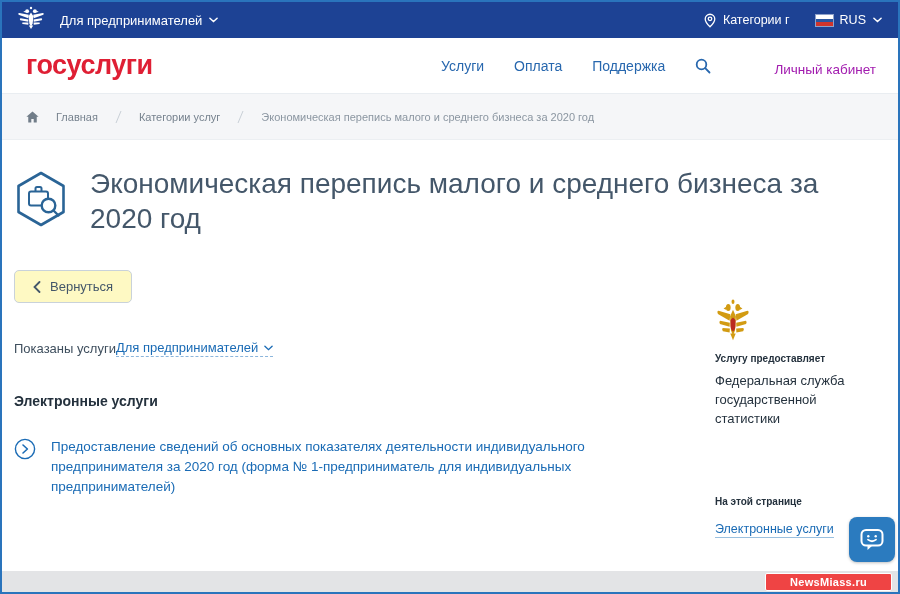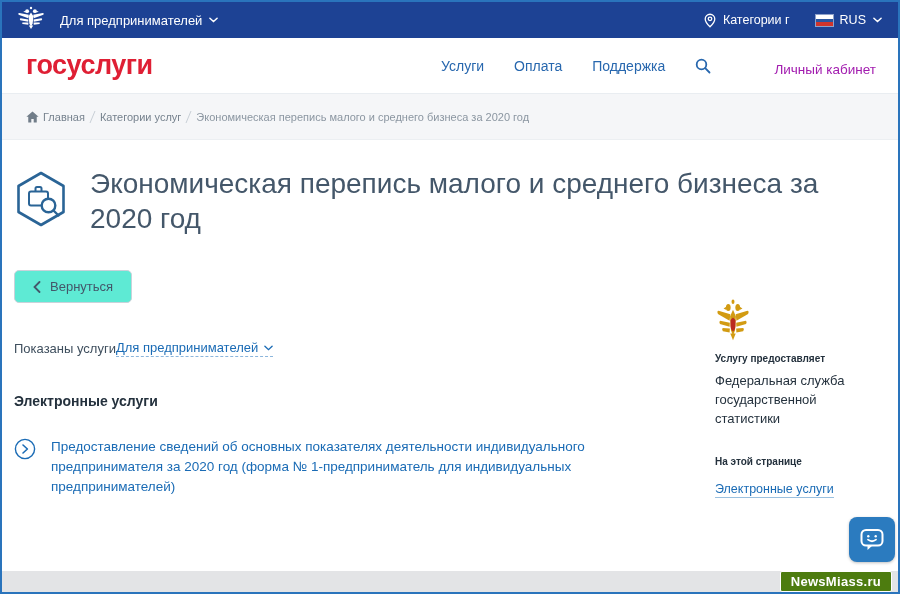--- a/index.html
+++ b/index.html
@@ -16,55 +16,55 @@
 
   
   .header { height:56px; display:flex; align-items:center; padding:0 22px 0 24px; border-bottom:1px solid #e9edf1; position:relative; background:#fff; }
   .logo { font-size:27px; font-weight:bold; color:#df1f34; letter-spacing:-0.5px; text-decoration:none; }
   .nav { position:absolute; left:416px; top:0; height:100%; display:flex; align-items:center; gap:30px;margin-left:23px; }
   .nav a { color:#2767ae; font-size:14px; text-decoration:none; }
   .search-btn { display:flex; align-items:center; cursor:pointer; }
   .account { margin-left:auto; color:#a21caf; font-size:13.5px; text-decoration:none;margin-top:8px; }
 
   
-  .breadcrumbs { height:46px; background:#f5f6f8; display:flex; align-items:center; padding:0 24px; gap:4px; border-bottom:1px solid #eceff2; font-size:11px; }
+  .breadcrumbs { height:46px; background:#f5f6f8; display:flex; align-items:center; padding:0 24px; gap:17px; border-bottom:1px solid #eceff2; font-size:11px; }
   .crumb { color:#76828e; text-decoration:none; }
   .crumb.current { color:#8b96a1; }
   .crumb-home { display:flex; align-items:center; }
 
   
   .main { position:relative; padding:28px 0 0 12px; height:452px; }
   .title-row { display:flex; gap:22px; align-items:flex-start; }
   .hex-icon { flex:0 0 auto; margin-top:2px; }
   h1.page-title { font-size:28px; font-weight:400; color:#44576a; line-height:35px; max-width:790px; margin-top:-2px; }
 
-  .back-btn { margin-top:34px; display:inline-flex; align-items:center; gap:9px; height:33px; padding:0 18px; border:1px solid #c9d2da; border-radius:5px; background:#5eead4; color:#44576a; font-size:13px; font-family:inherit; cursor:pointer; }
+  .back-btn { margin-top:34px; display:inline-flex; align-items:center; gap:9px; height:33px; padding:0 18px; border:1px solid #c9d2da; border-radius:5px; background:#fef9c3; color:#44576a; font-size:13px; font-family:inherit; cursor:pointer; }
 
   .filter-row { margin-top:37px; display:flex; align-items:center; font-size:13px; color:#3f4f5e; }
   .filter-link { display:inline-flex; align-items:center; gap:6px; color:#1a6bb5; text-decoration:none; border-bottom:1px dashed #8cb6dc; padding-bottom:1px; cursor:pointer; }
 
   .services-heading { margin-top:36px; font-size:14px; font-weight:bold; color:#24313d; }
   .service-item { margin-top:28px; display:flex; gap:15px; align-items:flex-start; }
   .service-item .circle-arrow { flex:0 0 auto; margin-top:1px; }
   .service-link { color:#1a6bb5; font-size:13.5px; line-height:20px; max-width:575px; text-decoration:none; display:block; }
 
   
   .aside { position:absolute; left:713px; top:158px; width:178px; font-size:13px; color:#24313d; }
   .aside-h { font-weight:bold; font-size:10px; color:#24313d; }
   .provider-h { margin-top:8px; }
   .provider-name { margin-top:7px; line-height:19px; max-width:170px; }
-  .onpage-h { margin-top:28px; }
+  .onpage-h { margin-top:68px; }
   .onpage-link { display:inline-block; margin-top:15px; color:#1a6bb5; font-size:12.5px; text-decoration:none; border-bottom:1px solid #9bc1e0; padding-bottom:1px; }
 
   
   .chat-btn { position:absolute; right:3px; top:515px; width:46px; height:45px; background:#2b7bbf; border:none; border-radius:8px; display:flex; align-items:center; justify-content:center; cursor:pointer; box-shadow:0 1px 3px rgba(0,0,0,.25); }
 
   
   .footer-strip { position:absolute; left:0; right:0; bottom:0; height:21px; background:#e3e4e6; display:flex; align-items:center; justify-content:flex-end; padding-right:6px; }
-  .watermark { background:#4d7c0f; color:#fff; font-size:13px; font-weight:bold; padding:2px 10px; border:1px solid #fff; border-radius:2px; letter-spacing:.3px; }
+  .watermark { background:#ef4444; color:#fff; font-size:11px; font-weight:bold; padding:2px 24px; border:1px solid #fff; border-radius:2px; letter-spacing:.3px; }
 </style>
 </head>
 <body>
 
 <div class="page">
 
   <div class="topbar">
     <div class="topbar-left">
       <span>
         <svg width="30" height="24" viewBox="0 0 32 26" fill="#fff" xmlns="http://www.w3.org/2000/svg">

